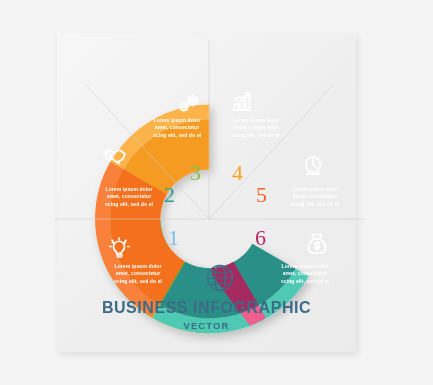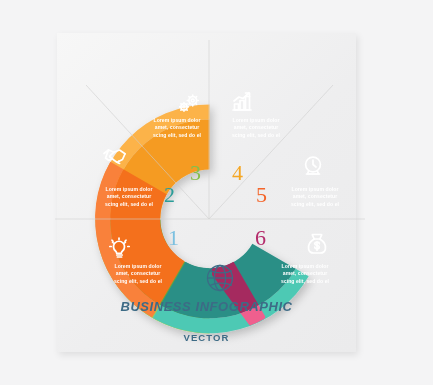--- a/index.html
+++ b/index.html
@@ -30,29 +30,27 @@
   #n1{left:168px;top:227px;color:#7cc0e0;}
   #n2{left:164px;top:184px;color:#2a9d99;}
   #n3{left:190px;top:162px;color:#86bf4b;}
   #n4{left:232px;top:162px;color:#f5a623;}
   #n5{left:256px;top:184px;color:#f4652a;}
   #n6{left:255px;top:227px;color:#b42b6b;}
 
   #globe{position:absolute;left:203px;top:261px;width:34px;height:34px;}
   #title{
     position:absolute;left:57px;top:299px;width:299px;text-align:center;
-    font-size:13px;font-weight:bold;letter-spacing:.55px;
+    font-size:16px;font-weight:bold;letter-spacing:.55px;
     color:#3d6b86;
-    font-style:italic;
   }
   #subtitle{
     position:absolute;left:57px;top:320px;width:299px;text-align:center;
     font-size:9.5px;font-weight:bold;letter-spacing:1.1px;
     color:#3d6b86;
-    margin-top:12px;
   }
 
   
   .seglabel{
     position:absolute;width:86px;text-align:center;
     font-size:5.1px;line-height:7.4px;color:#ffffff;
     font-weight:bold;letter-spacing:.05px;
     user-select:none;
   }
   .seglabel span{display:block;white-space:nowrap;}

